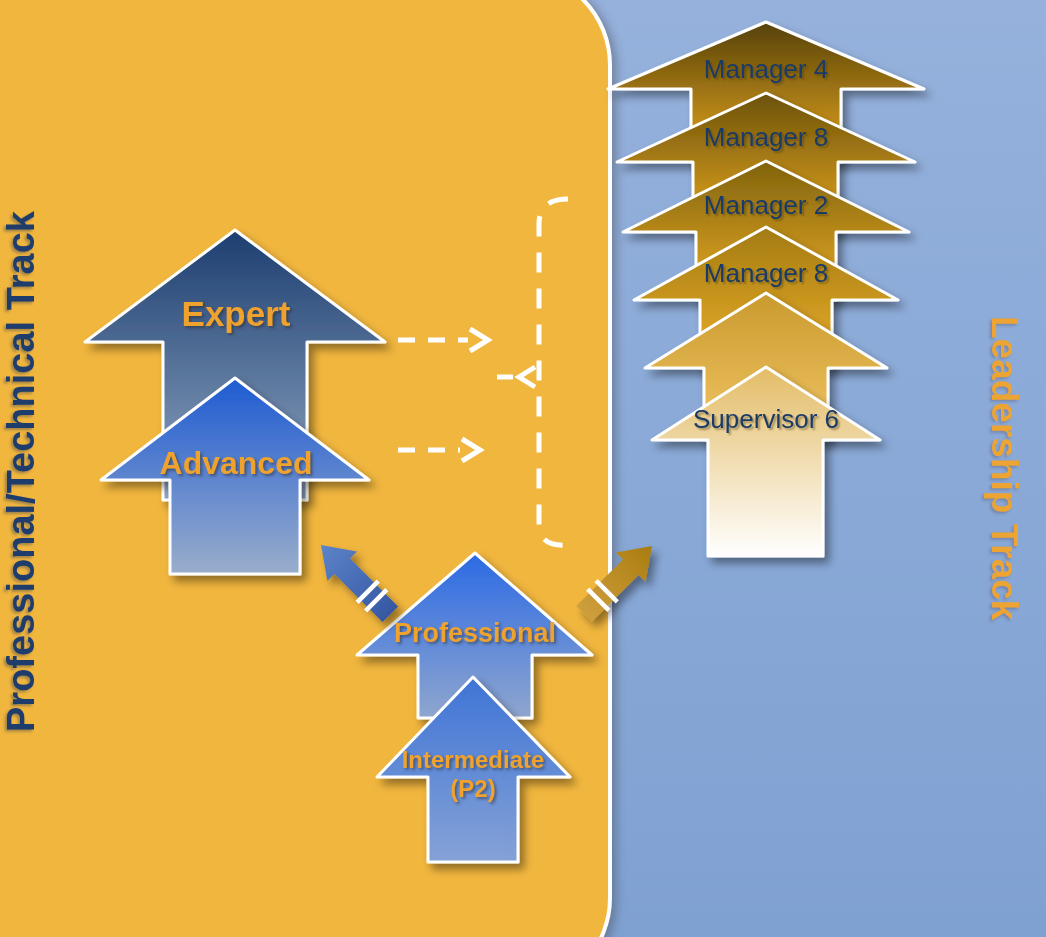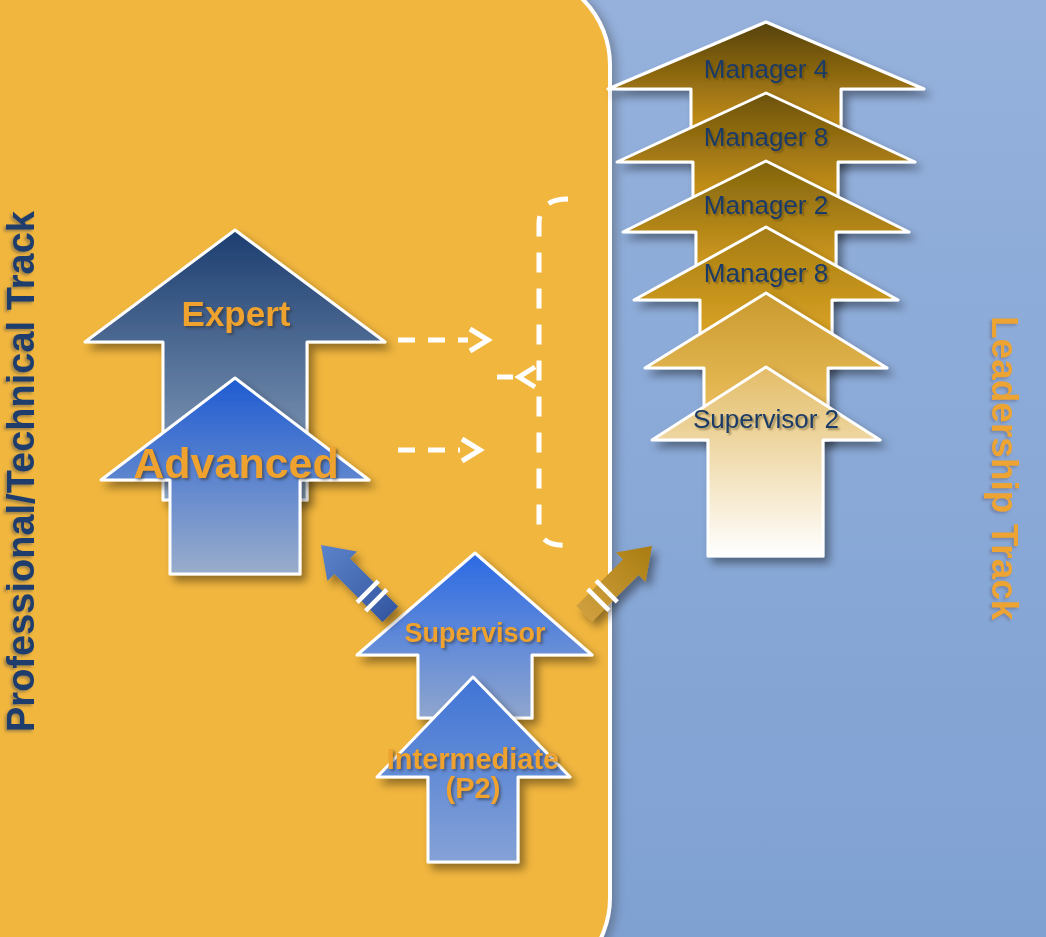--- a/index.html
+++ b/index.html
@@ -12,23 +12,23 @@
     position:absolute;left:-20px;top:-30px;width:624px;height:1015px;
     background:#F1B63E;border:4px solid #FFFFFF;
     border-radius:0 95px 95px 0;
     box-shadow:5px 3px 9px rgba(60,60,60,0.35);
   }
   svg.layer{position:absolute;left:0;top:0;}
   
   .lvl{position:absolute;width:300px;text-align:center;font-weight:bold;
        color:#EFA22D;text-shadow:2px 2px 3px rgba(45,45,45,0.55);}
   #lab-expert{left:86px;top:292px;font-size:35px;line-height:43px;}
-  #lab-advanced{left:86px;top:444px;font-size:43px;line-height:39px;text-align:center;}
+  #lab-advanced{left:86px;top:444px;font-size:32px;line-height:39px;text-align:center;}
   #lab-experienced{left:325px;top:617px;font-size:27px;line-height:33px;}
-  #lab-intermediate{left:323px;top:745px;font-size:29px;line-height:29px;}
+  #lab-intermediate{left:323px;top:745px;font-size:24px;line-height:29px;}
   
   .rlvl{position:absolute;left:616px;width:300px;text-align:center;
         font-weight:normal;color:#1A3A68;font-size:26px;line-height:28px;
         text-shadow:2px 2px 2px rgba(70,60,20,0.45);white-space:pre;}
   
   .vtitle{position:absolute;writing-mode:vertical-rl;text-align:center;}
   .vtitle-left{left:0;top:198px;width:52px;height:548px;
     transform:rotate(180deg);font-weight:bold;font-size:38px;color:#1E3C6C;
     text-shadow:-2px -2px 3px rgba(80,80,80,0.5);}
   .vtitle-right{left:971px;top:303px;width:54px;height:330px;
@@ -131,29 +131,29 @@
     </g>
   </svg>
 
   <div class="lvl" id="lab-expert">
     <div>Expert</div>
   </div>
   <div class="lvl" id="lab-advanced">
     <div>Advanced</div>
   </div>
   <div class="lvl" id="lab-experienced">
-    <div>Supervisor</div>
+    <div>Professional</div>
   </div>
   <div class="lvl" id="lab-intermediate">
     <div>Intermediate</div>
     <div>(P2)</div>
   </div>
 
   <div class="rlvl" style="top:55px">Manager 4</div>
   <div class="rlvl" style="top:123px">Manager 8</div>
   <div class="rlvl" style="top:191px">Manager 2</div>
   <div class="rlvl" style="top:259px">Manager 8</div>
-  <div class="rlvl" style="top:405px">Supervisor 2</div>
+  <div class="rlvl" style="top:405px">Supervisor 6</div>
 
   <div class="vtitle vtitle-left">Professional/Technical Track</div>
   <div class="vtitle vtitle-right">Leadership Track</div>
 
 </div>
 
 </body></html>

